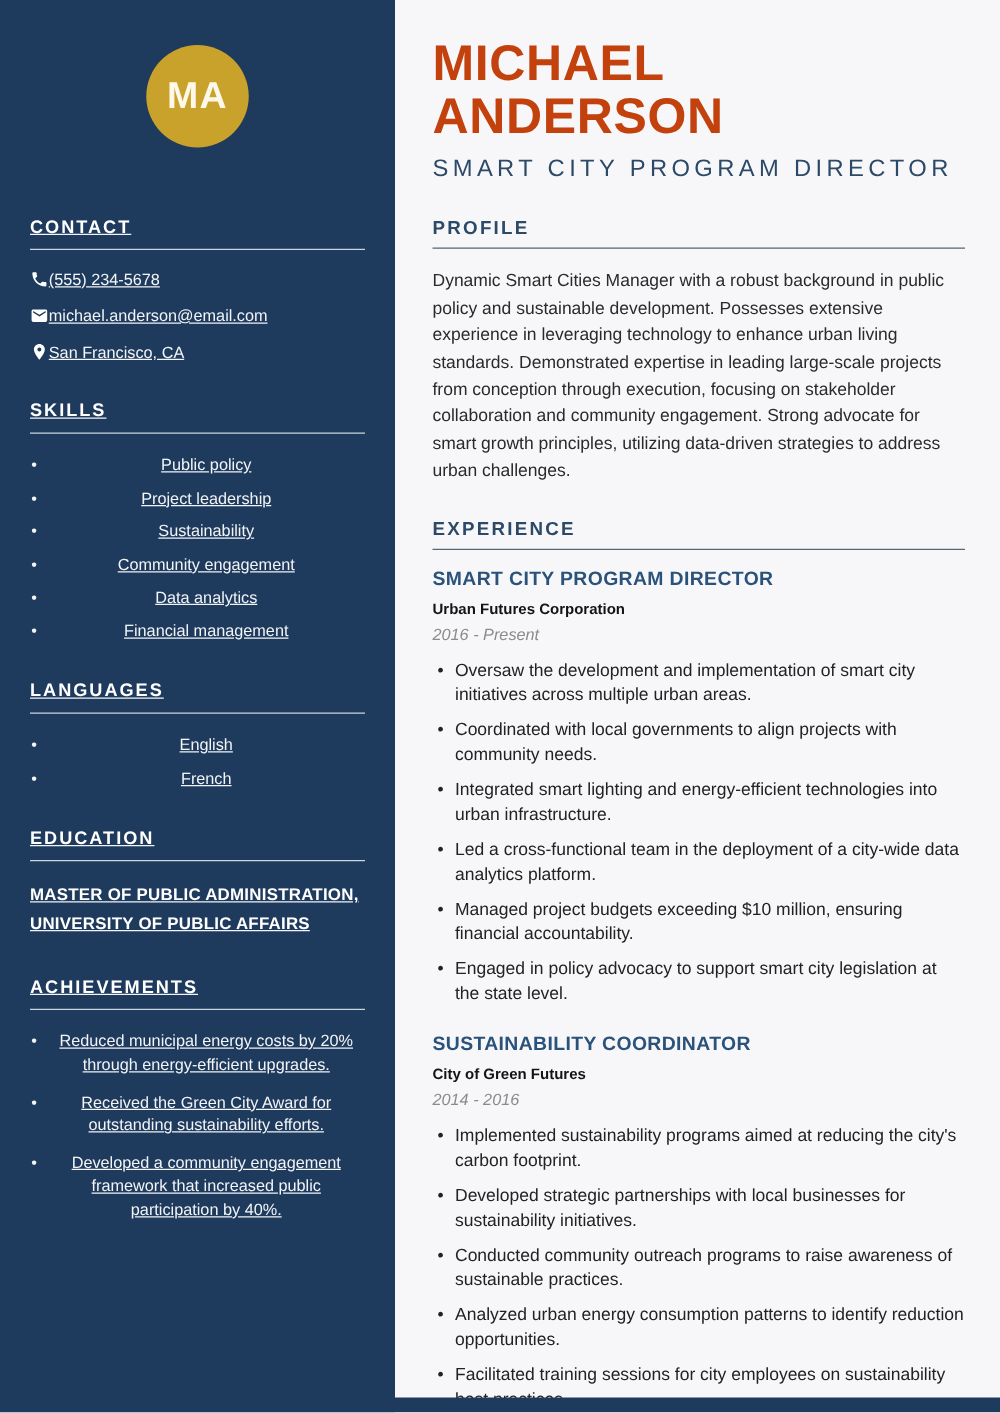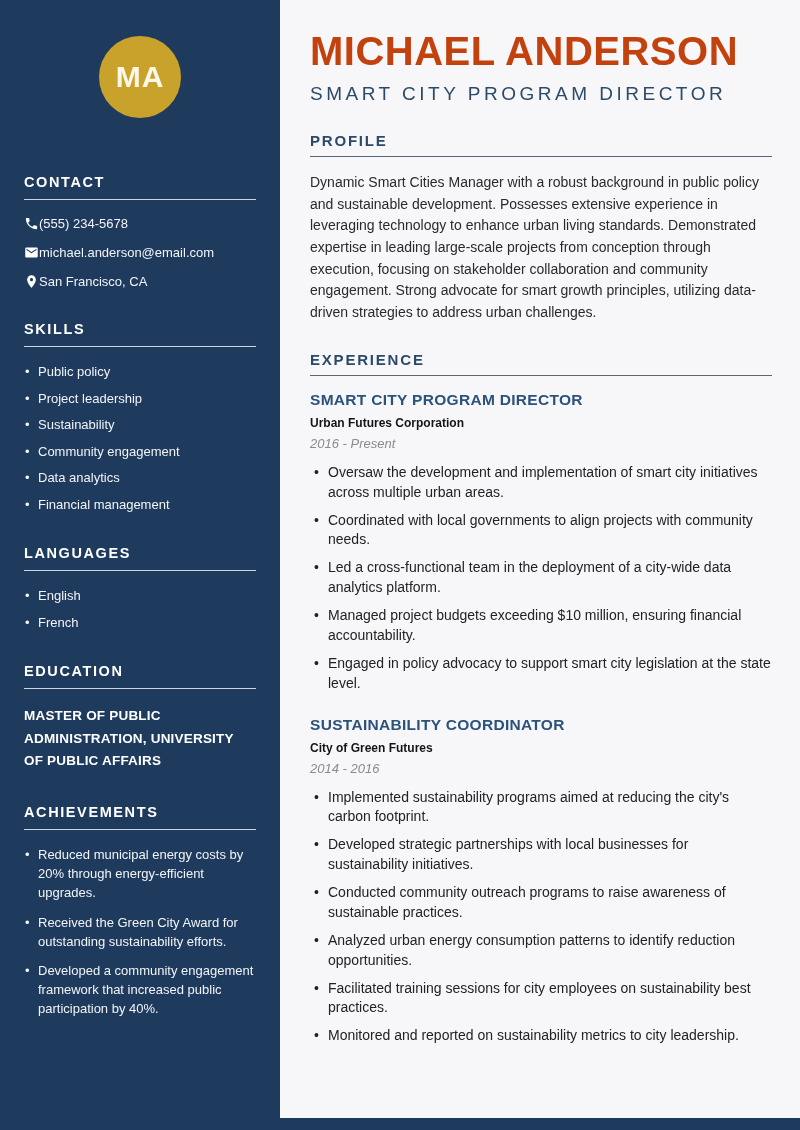--- a/index.html
+++ b/index.html
@@ -1,31 +1,31 @@
 <!DOCTYPE html>
 <html><head>
 <meta charset="utf-8">
 <style>
   * { margin:0; padding:0; box-sizing:border-box; }
   html,body { background:#e9e9ec; }
   body { font-family:"Liberation Sans", sans-serif; }
   .page { position:relative; width:800px; height:1130px; display:flex; background:#f7f7f9; margin:0 auto; overflow:hidden; }
 
   
-  .sidebar { width:280px; height:100%; background:#1e3a5c; color:#f2f4f7; padding:36px 24px; flex-shrink:0; }
+  .sidebar { width:316px; height:100%; background:#1e3a5c; color:#f2f4f7; padding:36px 24px; flex-shrink:0; }
   .avatar { width:82px; height:82px; border-radius:50%; background:#c9a22c; margin:0 auto 56px auto;
             display:flex; align-items:center; justify-content:center;
             font-size:30px; font-weight:bold; color:#fdf8ea; letter-spacing:1px; }
-  .side-section { margin-bottom:32px; }
+  .side-section { margin-bottom:32px;text-decoration:underline; }
   .side-heading { font-size:14.5px; font-weight:bold; letter-spacing:1.6px; color:#ffffff;
                   border-bottom:1px solid #ccd4dd; padding-bottom:9px; margin-bottom:16px; }
   .contact-row { display:flex; align-items:center; margin-bottom:14px; font-size:13px; color:#f2f4f7; }
   .cicon { width:15px; height:15px; flex-shrink:0; }
   .cicon svg { width:15px; height:15px; fill:#ffffff; display:block; }
-  .side-list { list-style:none; }
+  .side-list { list-style:none;text-align:center; }
   .side-list li { position:relative; padding-left:14px; font-size:13px; margin-bottom:9px; line-height:1.35; }
   .side-list li::before { content:"•"; position:absolute; left:1px; top:0; }
   .degree { font-size:13.5px; font-weight:bold; line-height:1.65; color:#ffffff; letter-spacing:0.2px; }
   .achieve-list li { margin-bottom:11px; line-height:1.45; }
 
   
   .content { flex:1; padding:30px 28px 30px 30px; }
   .name { font-size:40px; font-weight:bold; color:#c2410c; letter-spacing:0.5px; line-height:1.05; }
   .subtitle { font-size:19px; letter-spacing:3.5px; color:#2c4a68; margin-top:11px; }
   .main-heading { font-size:15px; font-weight:bold; letter-spacing:1.8px; color:#2c4a68;
@@ -126,20 +126,21 @@
     <section>
       <h2 class="main-heading">EXPERIENCE</h2>
 
       <div class="job">
         <h3 class="job-title">SMART CITY PROGRAM DIRECTOR</h3>
         <div class="company">Urban Futures Corporation</div>
         <div class="dates">2016 - Present</div>
         <ul class="job-bullets">
             <li>Oversaw the development and implementation of smart city initiatives across multiple urban areas.</li>
             <li>Coordinated with local governments to align projects with community needs.</li>
+            <li>Integrated smart lighting and energy-efficient technologies into urban infrastructure.</li>
             <li>Led a cross-functional team in the deployment of a city-wide data analytics platform.</li>
             <li>Managed project budgets exceeding $10 million, ensuring financial accountability.</li>
             <li>Engaged in policy advocacy to support smart city legislation at the state level.</li>
           </ul>
       </div>
 
       <div class="job">
         <h3 class="job-title">SUSTAINABILITY COORDINATOR</h3>
         <div class="company">City of Green Futures</div>
         <div class="dates">2014 - 2016</div>

